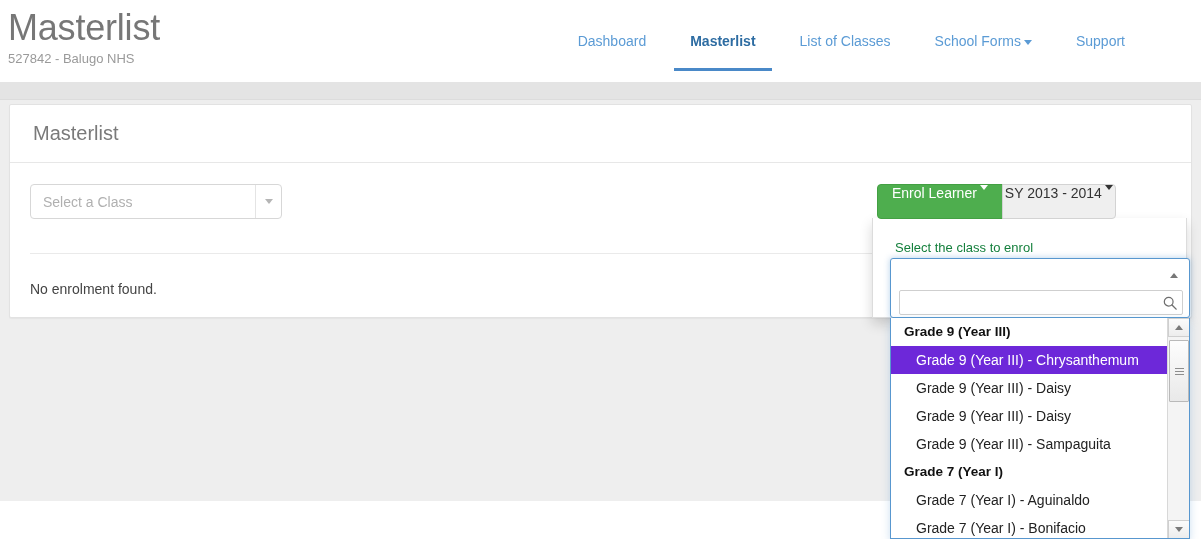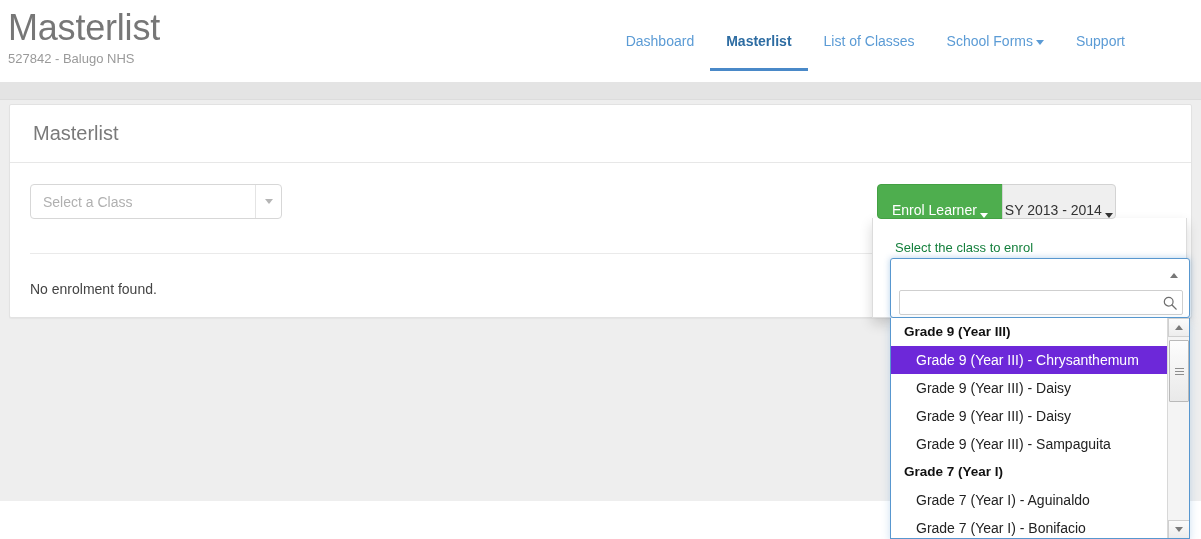--- a/index.html
+++ b/index.html
@@ -20,21 +20,21 @@
   .brand { position: absolute; left: 8px; top: 8px; }
   .brand-title {
     font-size: 36px; font-weight: 400; color: #777777;
     line-height: 40px; letter-spacing: -0.2px;
   }
   .brand-sub {
     font-size: 13px; color: #9a9a9a; line-height: 16px; margin-top: 3px;
   }
   .main-nav {
     position: absolute; right: 60px; top: 25px;
-    display: flex; align-items: flex-start; gap: 0px;
+    display: flex; align-items: flex-start; gap: 12px;
   }
   .nav-item {
     position: relative;
     font-size: 14px; color: #5b9bd5; text-decoration: none;
     padding: 8px 16px 22px 16px; cursor: pointer; white-space: nowrap;
   }
   .nav-item.active { color: #2d6ca2; font-weight: bold; }
   .nav-item.active::after {
     content: ""; position: absolute; left: 0; right: 0; bottom: 0;
     height: 3px; background: #4a89c8;
@@ -91,21 +91,21 @@
     font-size: 14px; color: #444444;
   }
 
   
   .action-group {
     position: absolute; left: 877px; top: 184px;
     display: flex; align-items: stretch; z-index: 30;
   }
   .btn {
     font-size: 14px; border-radius: 4px; cursor: pointer;
-    display: flex; align-items: flex-end; justify-content: center;
+    display: flex; align-items: flex-start; justify-content: center;
     padding: 0 12px; height: 35px; white-space: nowrap;
   }
   .btn-green {
     background: #4eae4e; border: 1px solid #43a043; color: #ffffff;
     border-top-right-radius: 0; border-bottom-right-radius: 0;
     margin-right: -1px; padding: 0 14px;
   }
   .btn-gray {
     background: #efefef; border: 1px solid #d3d3d3; color: #333333;
     border-top-left-radius: 0; border-bottom-left-radius: 0;

